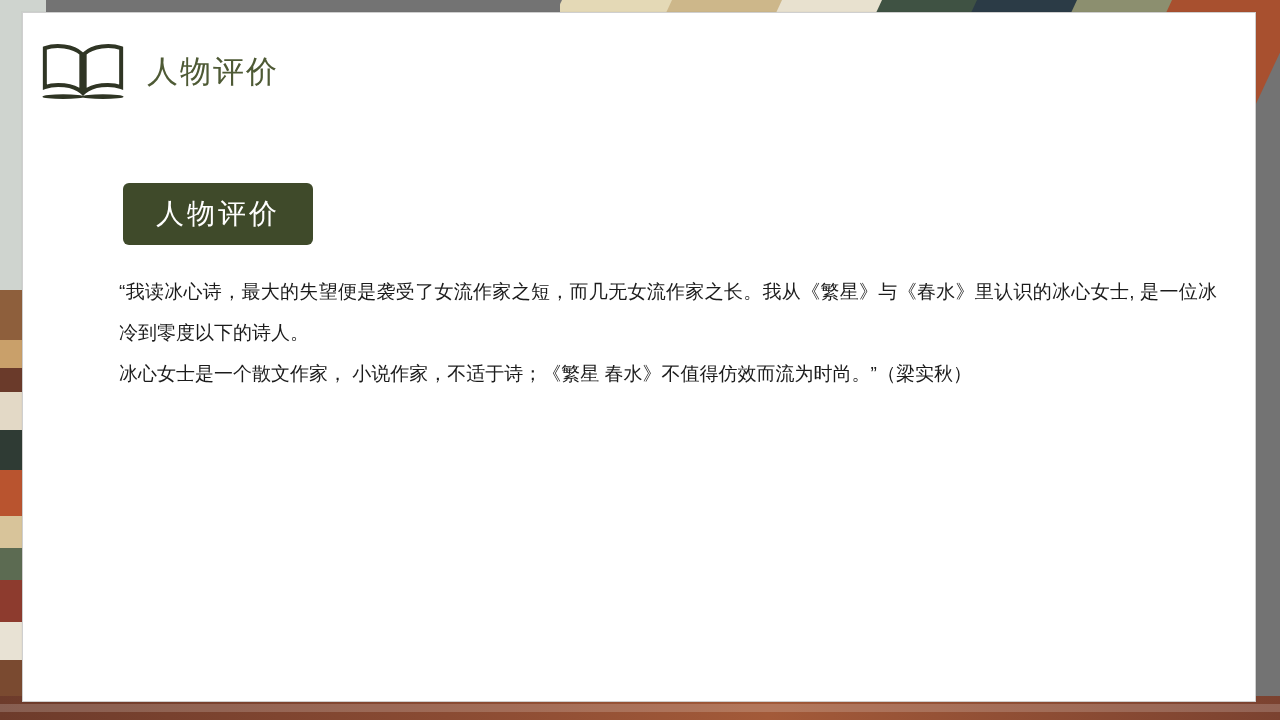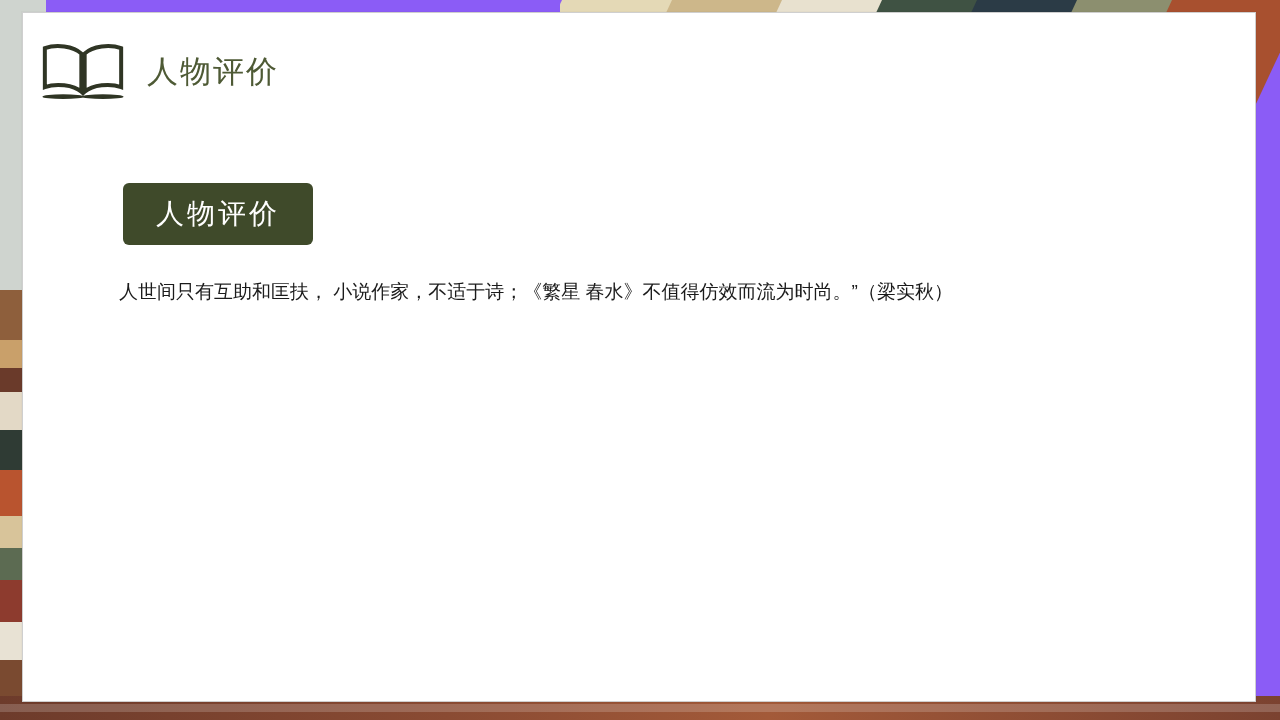--- a/index.html
+++ b/index.html
@@ -13,21 +13,21 @@
     font-family: "Liberation Sans", sans-serif;
     background: #ffffff;
   }
 
   
   .slide {
     position: relative;
     width: 1280px;
     height: 720px;
     overflow: hidden;
-    background: #8b5cf6;
+    background: #737373;
   }
 
   
   .bg-left {
     position: absolute;
     left: 0; top: 0;
     width: 46px; height: 720px;
     background:
       linear-gradient(to bottom,
         #cfd4cf 0px, #cfd4cf 290px,
@@ -191,17 +191,18 @@
         </g>
       </svg>
       <div class="header-title">人物评价</div>
     </div>
 
     <div class="tag">
       <span class="tag-label">人物评价</span>
     </div>
 
     <div class="body-text">
-      <p class="para">人世间只有互助和匡扶， 小说作家，不适于诗；《繁星 春水》不值得仿效而流为时尚。”（梁实秋）</p>
+      <p class="para">“我读冰心诗，最大的失望便是袭受了女流作家之短，而几无女流作家之长。我从《繁星》与《春水》里认识的冰心女士, 是一位冰冷到零度以下的诗人。</p>
+      <p class="para">冰心女士是一个散文作家， 小说作家，不适于诗；《繁星 春水》不值得仿效而流为时尚。”（梁实秋）</p>
     </div>
 
   </div>
 </div>
 
 </body></html>

